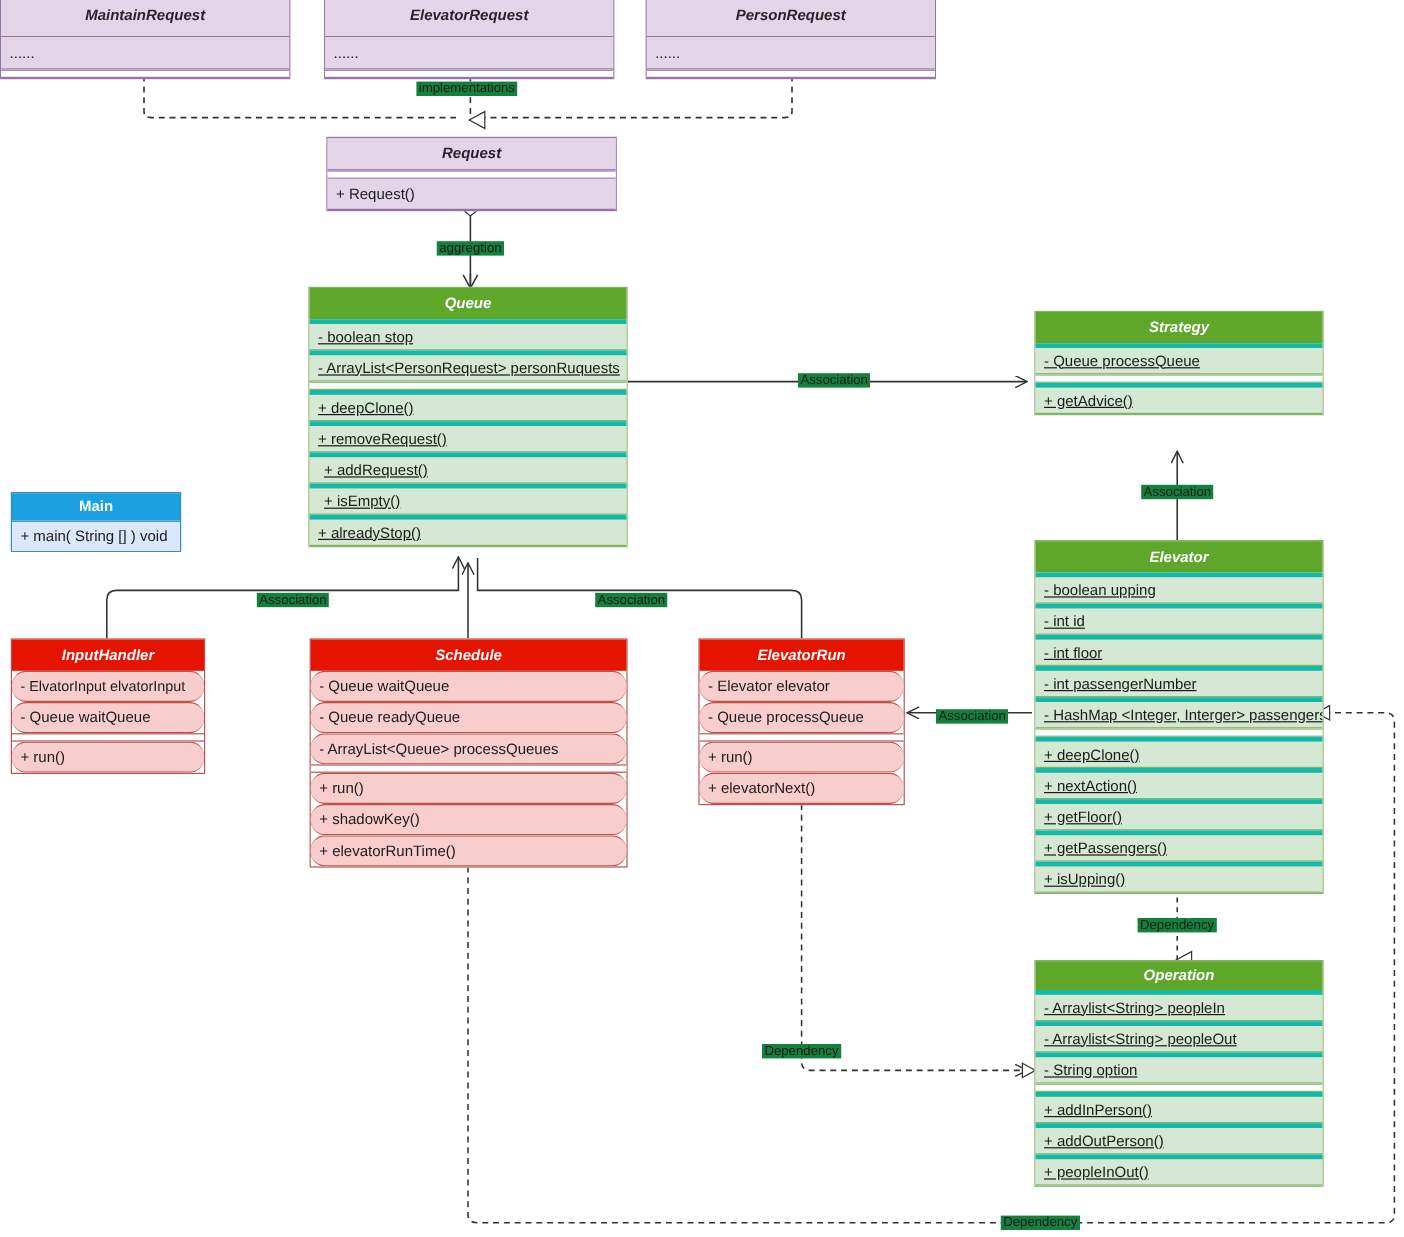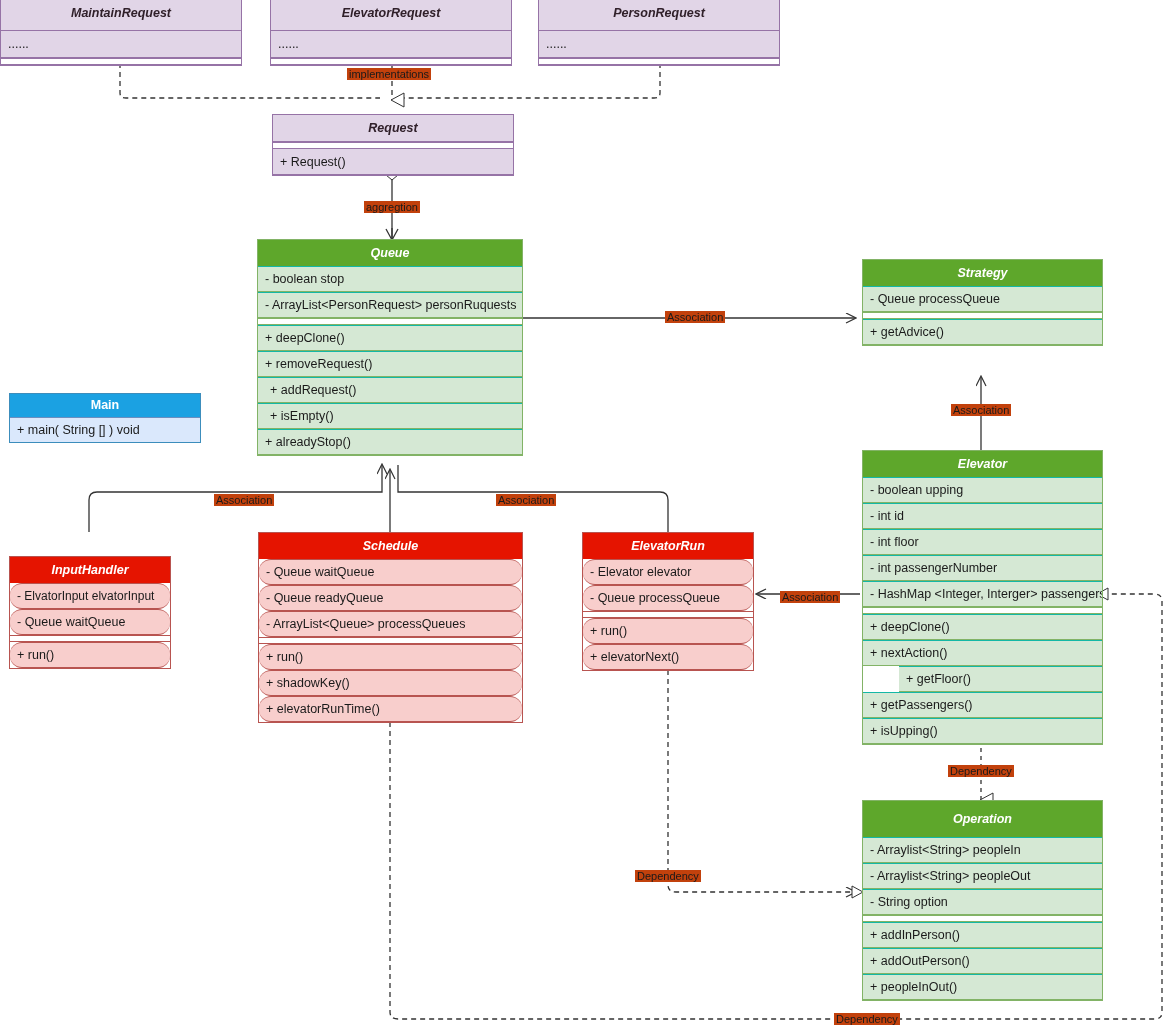--- a/index.html
+++ b/index.html
@@ -57,39 +57,39 @@
 
   
   .purple{border-color:#9673a6;}
   .purple .hdr{background:#e1d5e7;color:#30202a;border-bottom:1px solid #9673a6;}
   .purple .row{background:#e1d5e7;border-bottom:1px solid #9673a6;}
   .purple .sep{border-top:1px solid #9673a6;border-bottom:1px solid #9673a6;}
 
   
   .green{border-color:#82b366;}
   .green .hdr{background:#5ea72b;color:#ffffff;}
-  .green .row{background:#d5e8d4;border-bottom:1px solid #82b366;border-top:1px solid #14b8a6;}
+  .green .row{background:#d5e8d4;border-bottom:1px solid #82b366;border-top:4px solid #14b8a6;text-decoration:underline;}
   .green .sep{border-top:1px solid #82b366;border-bottom:1px solid #82b366;}
 
   
   .red{border-color:#b85450;}
   .red .hdr{background:#e51400;color:#ffffff;}
   .red .row{background:#f8cecc;border-bottom:1px solid #b85450;border-top:1px solid #b85450;border-radius:12px;}
   .red .sep{border-top:1px solid #b85450;border-bottom:1px solid #b85450;}
 
   
   .blue{border-color:#3c8dbc;}
   .blue .hdr{background:#1ba1e2;color:#ffffff;font-style:normal;}
   .blue .row{background:#dae8fc;border-top:1px solid #6c8ebf;}
 
   .edge-label{
     position:absolute;
     font-size:11px;
     color:#1a1a1a;
-    background:#c2410c;
+    background:#15803d;
     padding:0 2px;
     white-space:nowrap;
     z-index:6;
     line-height:12px;
   }
 </style>
 </head>
 <body>
 
 <div id="canvas">
@@ -196,42 +196,42 @@
   <div class="uml green" style="left:862px;top:450px;width:241px;">
     <div class="hdr" style="height:26px;">Elevator</div>
     <div class="row" style="height:26px;text-align:center;">- boolean upping</div>
     <div class="row" style="height:26px;">- int id</div>
     <div class="row" style="height:26px;">- int floor</div>
     <div class="row" style="height:26px;">- int passengerNumber</div>
     <div class="row" style="height:26px;">- HashMap &lt;Integer, Interger&gt; passengers</div>
     <div class="sep"></div>
     <div class="row" style="height:26px;">+ deepClone()</div>
     <div class="row" style="height:26px;">+ nextAction()</div>
-    <div class="row" style="height:26px;margin-left:36px;">+ getFloor()</div>
+    <div class="row" style="height:26px;">+ getFloor()</div>
     <div class="row" style="height:26px;">+ getPassengers()</div>
     <div class="row" style="height:26px;">+ isUpping()</div>
   </div>
 
   <div class="uml green" style="left:862px;top:800px;width:241px;">
-    <div class="hdr" style="height:36px;">Operation</div>
+    <div class="hdr" style="height:24px;">Operation</div>
     <div class="row" style="height:26px;">- Arraylist&lt;String&gt; peopleIn</div>
     <div class="row" style="height:26px;">- Arraylist&lt;String&gt; peopleOut</div>
     <div class="row" style="height:26px;">- String option</div>
     <div class="sep"></div>
     <div class="row" style="height:26px;">+ addInPerson()</div>
     <div class="row" style="height:26px;">+ addOutPerson()</div>
     <div class="row" style="height:26px;">+ peopleInOut()</div>
   </div>
 
-  <div class="uml blue" style="left:9px;top:393px;width:192px;">
+  <div class="uml blue" style="left:9px;top:410px;width:142px;">
     <div class="hdr" style="height:23px;">Main</div>
     <div class="row" style="height:25px;">+ main( String [] ) void</div>
   </div>
 
-  <div class="uml red" style="left:9px;top:532px;width:162px;margin-top:24px;">
+  <div class="uml red" style="left:9px;top:532px;width:162px;">
     <div class="hdr" style="height:26px;">InputHandler</div>
     <div class="row" style="height:26px;font-size:12px;">- ElvatorInput elvatorInput</div>
     <div class="row" style="height:26px;">- Queue waitQueue</div>
     <div class="sep"></div>
     <div class="row" style="height:26px;">+ run()</div>
   </div>
 
   <div class="uml red" style="left:258px;top:532px;width:265px;">
     <div class="hdr" style="height:26px;">Schedule</div>
     <div class="row" style="height:26px;">- Queue waitQueue</div>

